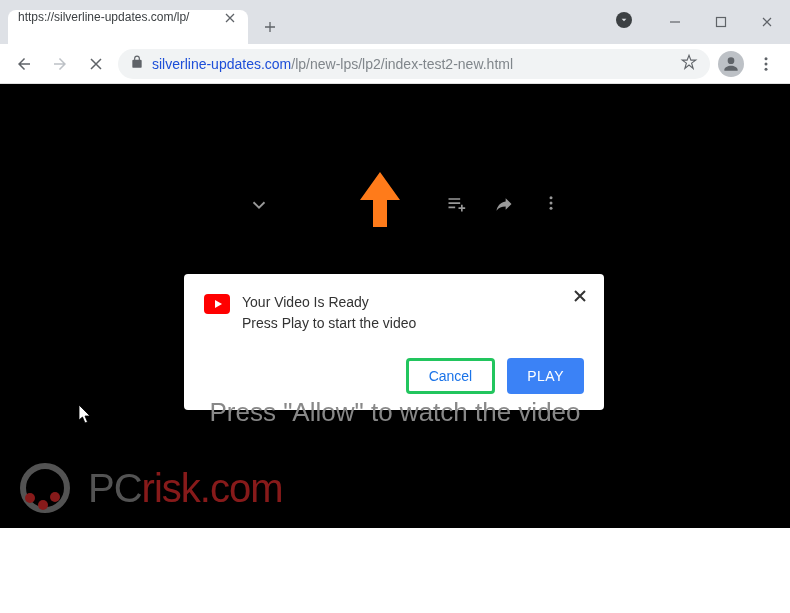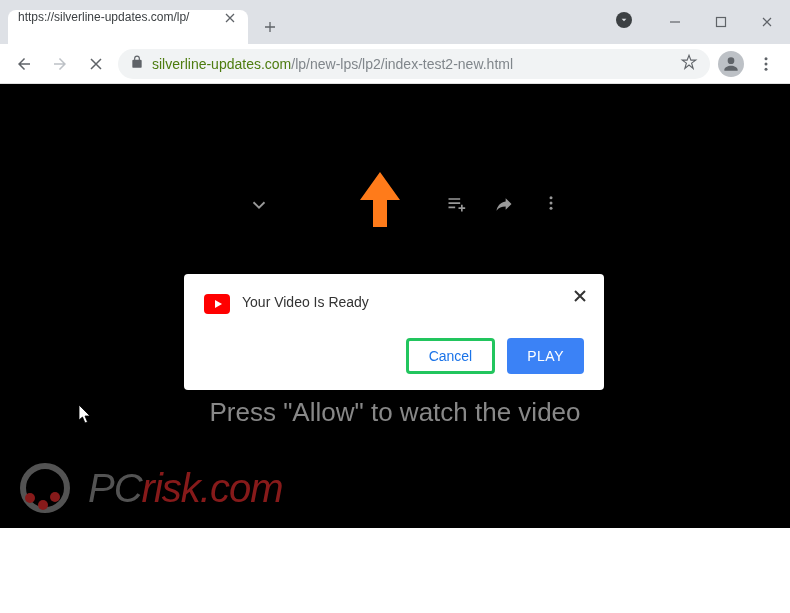--- a/index.html
+++ b/index.html
@@ -14,21 +14,21 @@
 .wc { width: 46px; height: 28px; display: flex; align-items: center; justify-content: center; color: #5f6368; cursor: pointer; }
 .wc svg { width: 12px; height: 12px; }
 .dropdown-circle { width: 16px; height: 16px; border-radius: 50%; background: #3c4043; display: flex; align-items: center; justify-content: center; margin-right: 20px; margin-top: 4px; }
 .dropdown-circle svg { width: 8px; height: 8px; fill: #dee1e6; }
 
 .toolbar { height: 40px; background: #fff; display: flex; align-items: center; padding: 0 10px; gap: 8px; border-bottom: 1px solid #e0e0e0; }
 .nav-btn { width: 28px; height: 28px; display: flex; align-items: center; justify-content: center; color: #5f6368; cursor: pointer; border-radius: 50%; }
 .nav-btn.disabled { color: #bdc1c6; }
 .addressbar { flex: 1; height: 30px; background: #f1f3f4; border-radius: 15px; display: flex; align-items: center; padding: 0 12px; font-size: 14px; color: #202124; gap: 8px; }
 .lock { color: #5f6368; flex-shrink: 0; }
-.url-host { color: #4d7c0f; }
+.url-host { color: #1d4ed8; }
 .url-path { color: #80868b; }
 .star { color: #5f6368; margin-left: auto; }
 .avatar { width: 26px; height: 26px; background: #bdc1c6; border-radius: 50%; display: flex; align-items: center; justify-content: center; }
 .avatar svg { fill: #5f6368; }
 .menu-dots { width: 28px; height: 28px; display: flex; align-items: center; justify-content: center; color: #5f6368; cursor: pointer; }
 
 .content { height: 444px; background: #000; position: relative; overflow: hidden; }
 .video-topbar { display: flex; position: absolute; top: 110px; right: 230px; gap: 28px; }
 .vt-icon { color: #999; cursor: pointer; }
 
@@ -45,21 +45,21 @@
 .btn { height: 36px; padding: 0 20px; border-radius: 4px; font-size: 14px; font-weight: 500; display: flex; align-items: center; cursor: pointer; border: none; }
 .btn-cancel { background: #fff; color: #1a73e8; border: 3px solid #22c55e; }
 .btn-play { background: #3b82f6; color: #fff; letter-spacing: 0.5px; }
 
 .allow-text { position: absolute; bottom: 100px; left: 0; right: 0; text-align: center; color: #888; font-size: 26px; font-weight: 400; }
 
 .watermark { position: absolute; bottom: 10px; left: 20px; display: flex; align-items: center; opacity: 0.7; }
 .wm-logo { position: relative; width: 60px; height: 60px; }
 .wm-circle { width: 50px; height: 50px; border: 6px solid #777; border-radius: 50%; position: absolute; }
 .wm-dot { width: 10px; height: 10px; background: #c02626; border-radius: 50%; position: absolute; }
-.wm-text { color: #777; font-size: 40px; font-weight: 300; font-style: italic; letter-spacing: -1px; margin-left: 8px; }
+.wm-text { color: #777; font-size: 40px; font-weight: 300; letter-spacing: -1px; margin-left: 8px; }
 .wm-red { color: #c02626; }
 
 .cursor { position: absolute; top: 320px; left: 78px; }
 .cursor svg { filter: drop-shadow(1px 1px 1px rgba(0,0,0,0.5)); }
 </style>
 </head>
 <body>
 
 <div class="titlebar">
   <div class="tab">
@@ -165,20 +165,21 @@
     <svg width="50" height="70" viewBox="0 0 50 70">
         <path fill="#ff7b1a" d="M25 0 L45 28 L32 28 L32 55 L18 55 L18 28 L5 28 Z"></path>
       </svg>
   </div>
 
   <div class="dialog">
     <div class="dialog-head">
       <div class="yt-icon"></div>
       <div class="dialog-text">
         <div>Your Video Is Ready</div>
+        <div>Press Play to start the video</div>
       </div>
       <span class="dialog-close">
         <svg width="16" height="16" viewBox="0 0 16 16">
             <path d="M3 3 L13 13 M13 3 L3 13" stroke="currentColor" stroke-width="2"></path>
           </svg>
       </span>
     </div>
     <div class="dialog-buttons">
       <button class="btn btn-cancel">Cancel</button>
       <button class="btn btn-play">PLAY</button>

